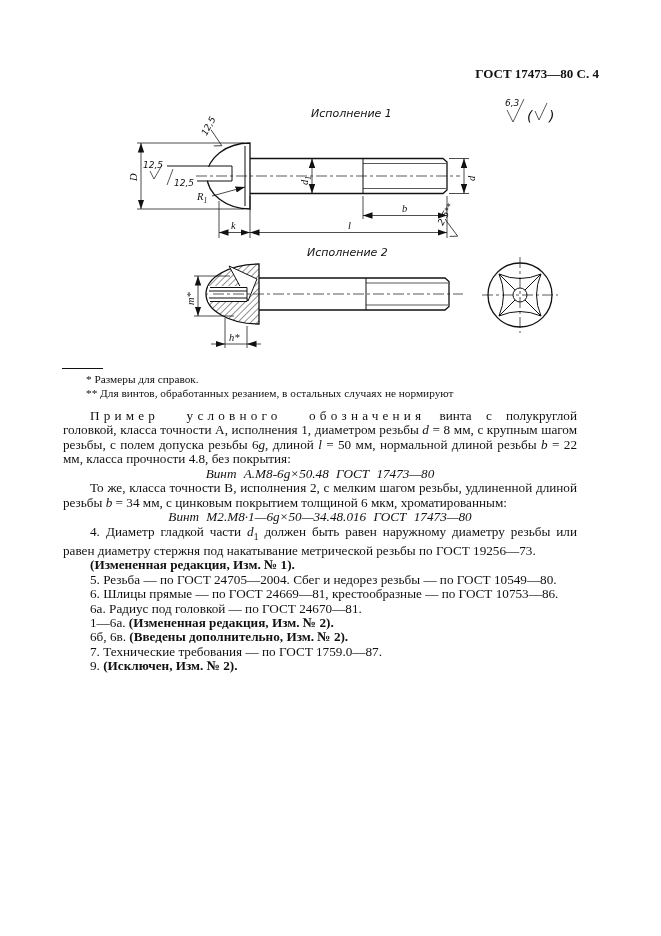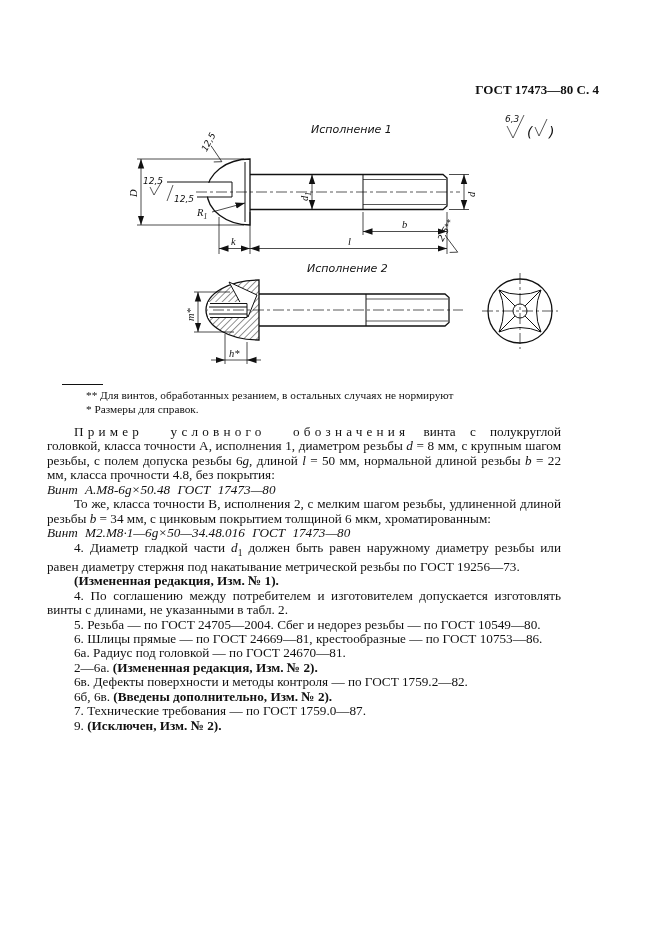--- a/index.html
+++ b/index.html
@@ -1,37 +1,37 @@
 <!DOCTYPE html>
 <html><head>
 <meta charset="utf-8">
 <style>
   html,body { margin:0; padding:0; background:#ffffff; }
   .page { position:relative; width:661px; height:796px; background:#fff;
-          font-family:"Liberation Serif",serif; color:#111; overflow:hidden;margin-top:16px; }
+          font-family:"Liberation Serif",serif; color:#111; overflow:hidden; }
   .hdr { position:absolute; top:66px; right:62px; font-weight:bold; font-size:13px; }
   svg.draw { position:absolute; top:0; left:0; }
   
   .ol  { fill:none; stroke:#111; stroke-width:1.3; }
   .ml  { fill:none; stroke:#111; stroke-width:1; }
   .tl  { fill:none; stroke:#111; stroke-width:0.7; }
   .dim { fill:none; stroke:#111; stroke-width:0.75; }
   .cl  { fill:none; stroke:#111; stroke-width:0.7; stroke-dasharray:11 3 3 3; }
   text { fill:#111; }
   .cap { font:italic 11px "DejaVu Sans",sans-serif; }
   .dlt { font:italic 10.5px "Liberation Serif",serif; }
   .dnm { font:italic 9px "DejaVu Sans",sans-serif; }
   .par { font:italic 14px "DejaVu Sans",sans-serif; }
   .sub8 { font-size:7.5px; }
   .fnrule { position:absolute; left:62px; top:368px; width:41px; border-top:1.2px solid #111; }
   .fnblock { position:absolute; left:86px; top:373px; width:500px; font-size:11.3px; line-height:13.8px; }
-  .content { position:absolute; left:47px; top:409px; width:514px; font-size:13.2px;
+  .content { position:absolute; left:63px; top:409px; width:514px; font-size:13.2px;
              line-height:14.45px; text-align:justify; }
   .content p { margin:0; text-indent:27px; }
-  .content p.center { text-indent:0; font-style:italic; word-spacing:4px; }
+  .content p.center { text-align:center; text-indent:0; font-style:italic; word-spacing:4px; }
   .b { font-weight:bold; } .i { font-style:italic; }
   .sp { letter-spacing:4.2px; word-spacing:9px; }
   .content sub { font-size:0.72em; }
   .ftr { position:absolute; left:62px; top:846px; font-size:10.5px; }
 </style>
 </head>
 <body>
 
 <div class="page">
 
@@ -175,36 +175,34 @@
         <line class="ml" x1="499" y1="316" x2="515" y2="300"></line>
         <circle class="ml" cx="520" cy="295" r="7" fill="#fff"></circle>
         <line class="cl" x1="482" y1="295" x2="558" y2="295"></line>
         <line class="cl" x1="520" y1="257" x2="520" y2="333"></line>
       </g>
     </g>
   </svg>
 
   <div class="fnrule"></div>
   <div class="fnblock">
+      <div>* Размеры для справок.</div>
       <div>** Для винтов, обработанных резанием, в остальных случаях не нормируют</div>
-      <div>* Размеры для справок.</div>
     </div>
 
   <div class="content">
       <p><span class="sp">Пример условного обозначения</span><span> винта с полукруглой головкой, класса точности А, исполнения 1, диаметром резьбы </span><span class="i">d</span><span> = 8 мм, с крупным шагом резьбы, с полем допуска резьбы 6</span><span class="i">g</span><span>, длиной </span><span class="i">l</span><span> = 50 мм, нормальной длиной резьбы </span><span class="i">b</span><span> = 22 мм, класса прочности 4.8, без покрытия:</span></p>
       <p class="center"><span>Винт А.М8-6g×50.48 ГОСТ 17473—80</span></p>
       <p><span>То же, класса точности В, исполнения 2, с мелким шагом резьбы, удлиненной длиной резьбы </span><span class="i">b</span><span> = 34 мм, с цинковым покрытием толщиной 6 мкм, хроматированным:</span></p>
       <p class="center"><span>Винт М2.М8·1—6g×50—34.48.016 ГОСТ 17473—80</span></p>
       <p><span>4. Диаметр гладкой части </span><span class="i">d</span><sub>1</sub><span> должен быть равен наружному диаметру резьбы или равен диаметру стержня под накатывание метрической резьбы по ГОСТ 19256—73.</span></p>
       <p><span class="b">(Измененная редакция, Изм. № 1).</span></p>
-      <p><span>4. По соглашению между потребителем и изготовителем допускается изготовлять винты с длинами, не указанными в табл. 2.</span></p>
       <p><span>5. Резьба — по ГОСТ 24705—2004. Сбег и недорез резьбы — по ГОСТ 10549—80.</span></p>
       <p><span>6. Шлицы прямые — по ГОСТ 24669—81, крестообразные — по ГОСТ 10753—86.</span></p>
       <p><span>6а. Радиус под головкой — по ГОСТ 24670—81.</span></p>
-      <p><span>2—6а. </span><span class="b">(Измененная редакция, Изм. № 2).</span></p>
-      <p><span>6в. Дефекты поверхности и методы контроля — по ГОСТ 1759.2—82.</span></p>
+      <p><span>1—6а. </span><span class="b">(Измененная редакция, Изм. № 2).</span></p>
       <p><span>6б, 6в. </span><span class="b">(Введены дополнительно, Изм. № 2).</span></p>
       <p><span>7. Технические требования — по ГОСТ 1759.0—87.</span></p>
       <p><span>9. </span><span class="b">(Исключен, Изм.  № 2).</span></p>
     </div>
 
   <div class="ftr">12—1870</div>
 </div>
 
 </body></html>

